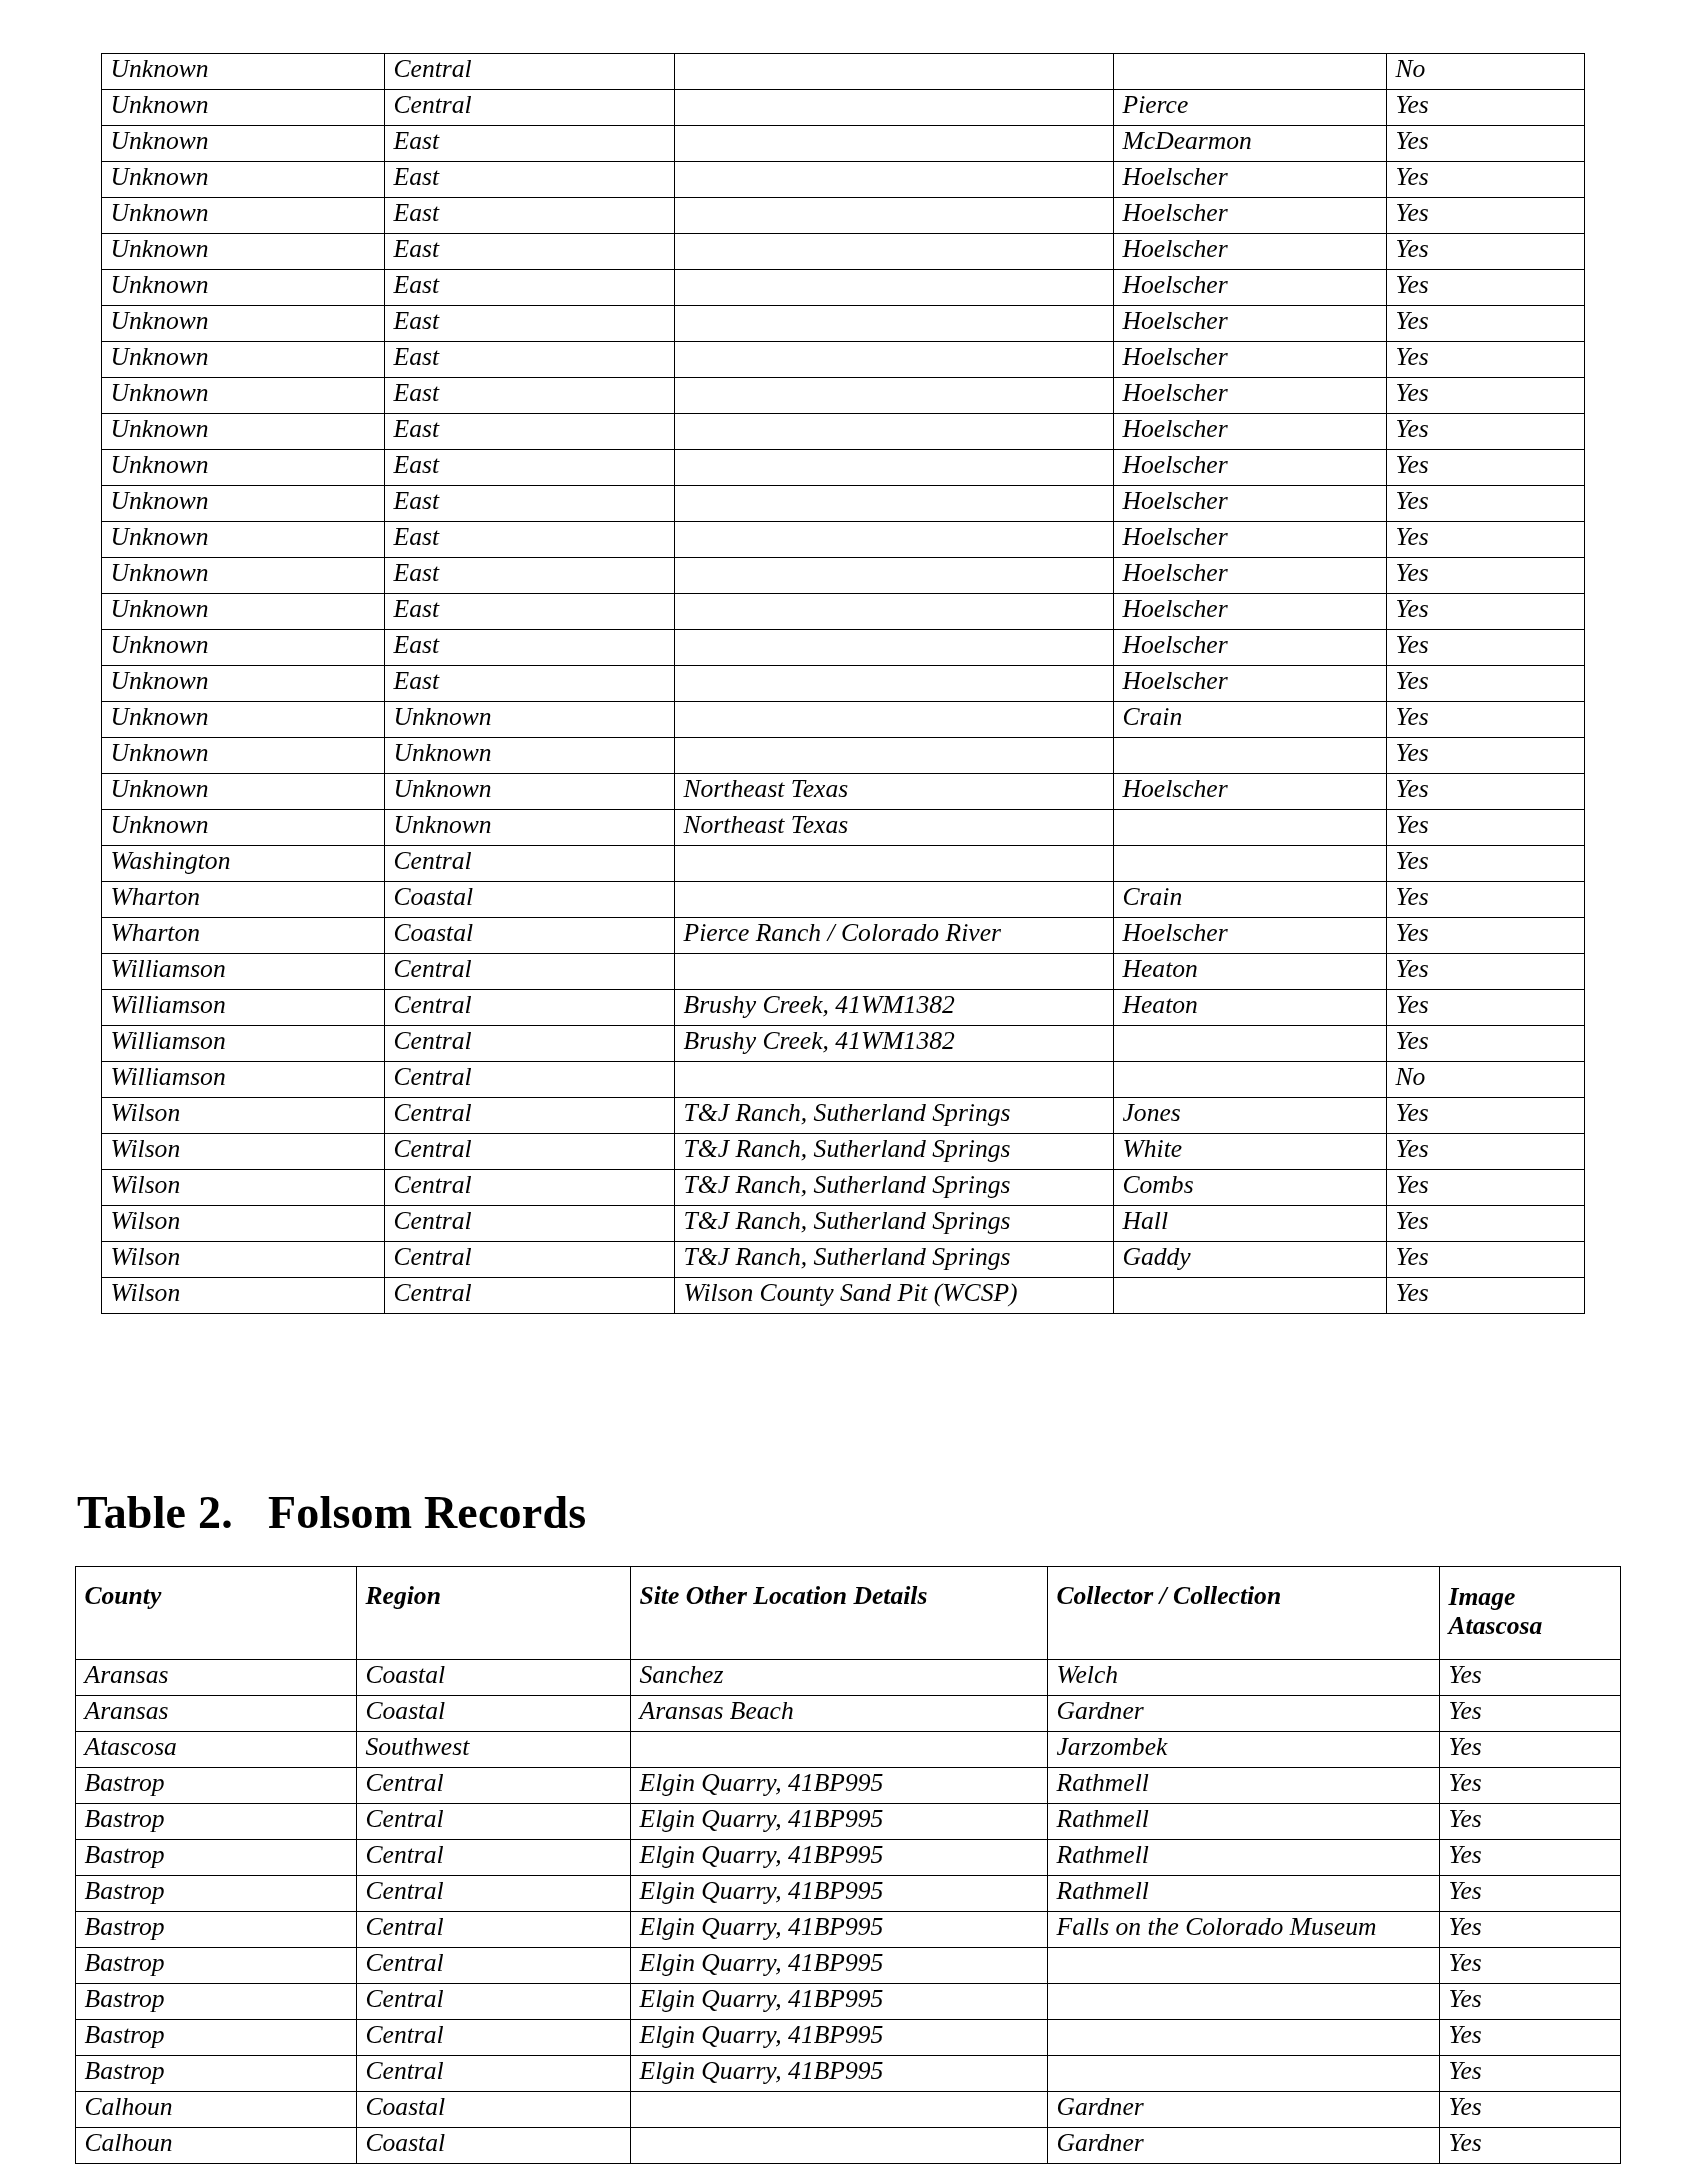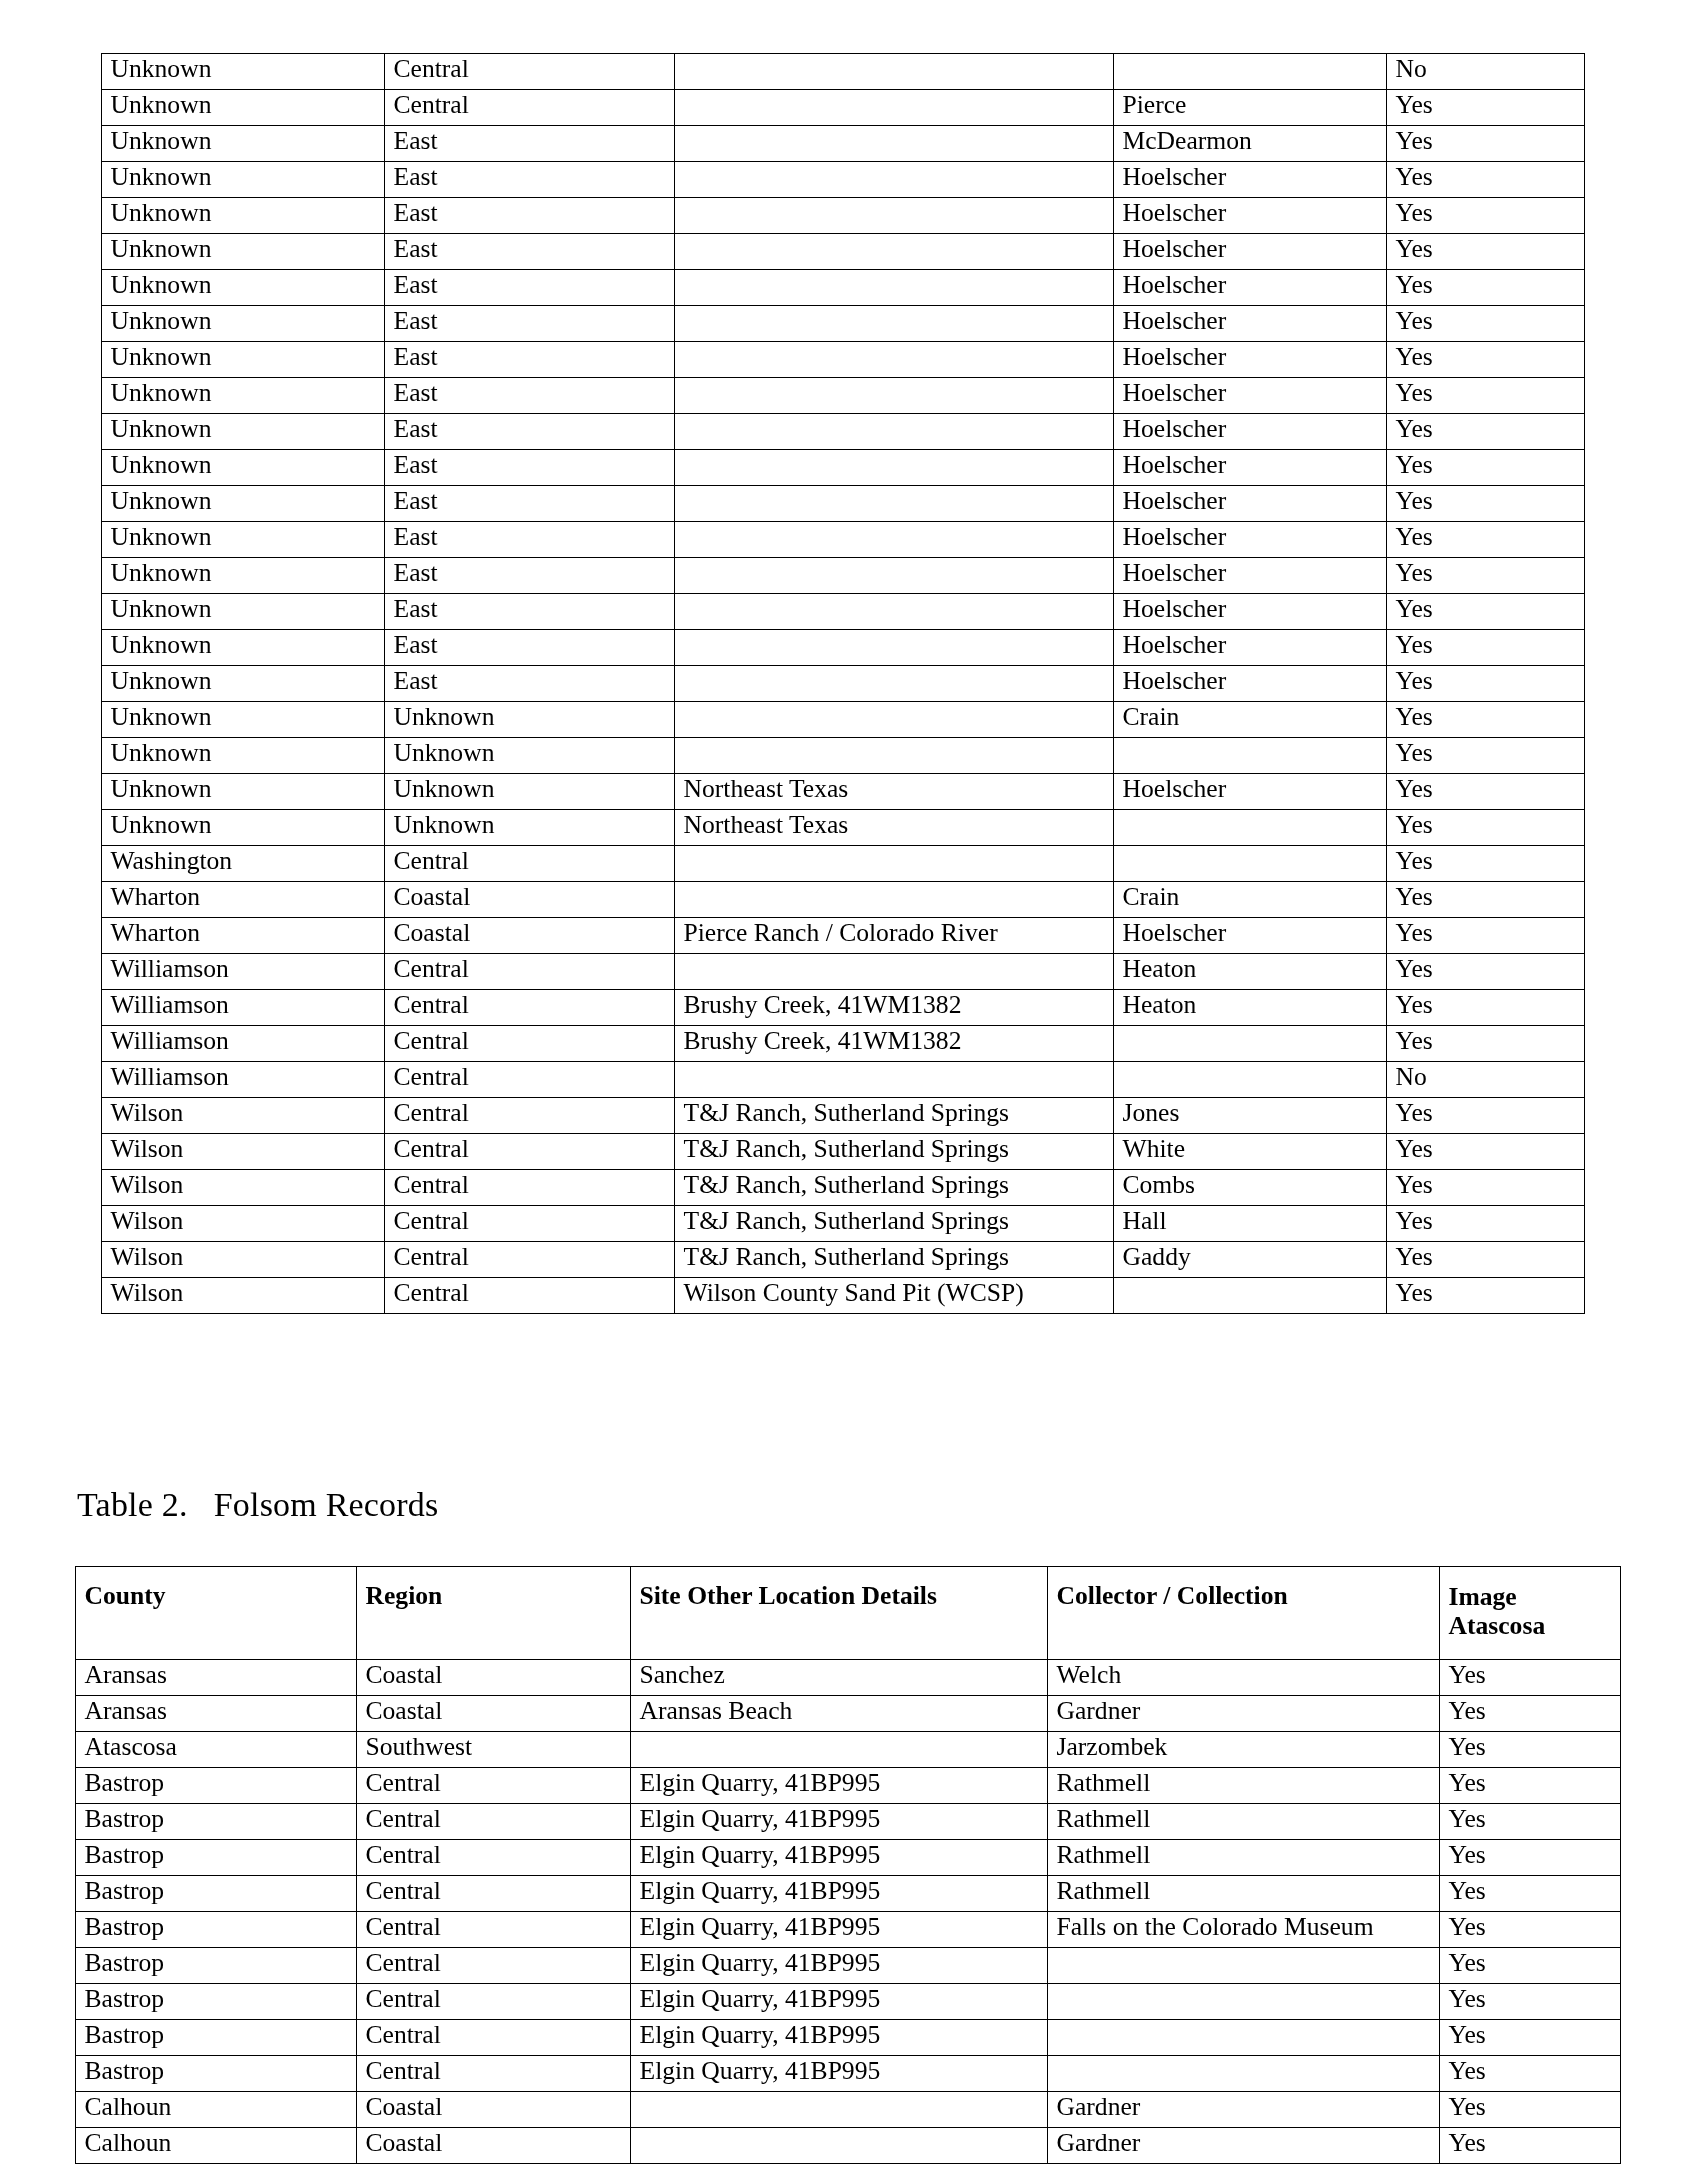--- a/index.html
+++ b/index.html
@@ -36,20 +36,21 @@
     left: 75px;
     top: 1566px;
     width: 1545px;
   }
 
   table.doc-table {
     border-collapse: collapse;
     table-layout: fixed;
     width: 100%;
     background: #404040;
+    font-style: italic;
   }
   table.doc-table td,
   table.doc-table th {
     border: 1.4px solid #000000;
     padding: 1.7px 6.8px 3.4px 8.5px;
     vertical-align: top;
     font-size: 25.6px;
     line-height: 1.04;
     font-weight: normal;
     text-align: left;
@@ -83,22 +84,22 @@
   table.t2 thead th.img-col {
     white-space: normal;
     line-height: 1.12;
   }
 
   
   .table-caption {
     position: absolute;
     left: 77px;
     top: 1486px;
-    font-size: 34px;
-    font-weight: normal;
+    font-size: 46px;
+    font-weight: bold;
     letter-spacing: 0.2px;
     white-space: pre;
   }
 
   .cell-empty { color: transparent; }
 </style>
 </head>
 <body>
 
 <div class="page">

